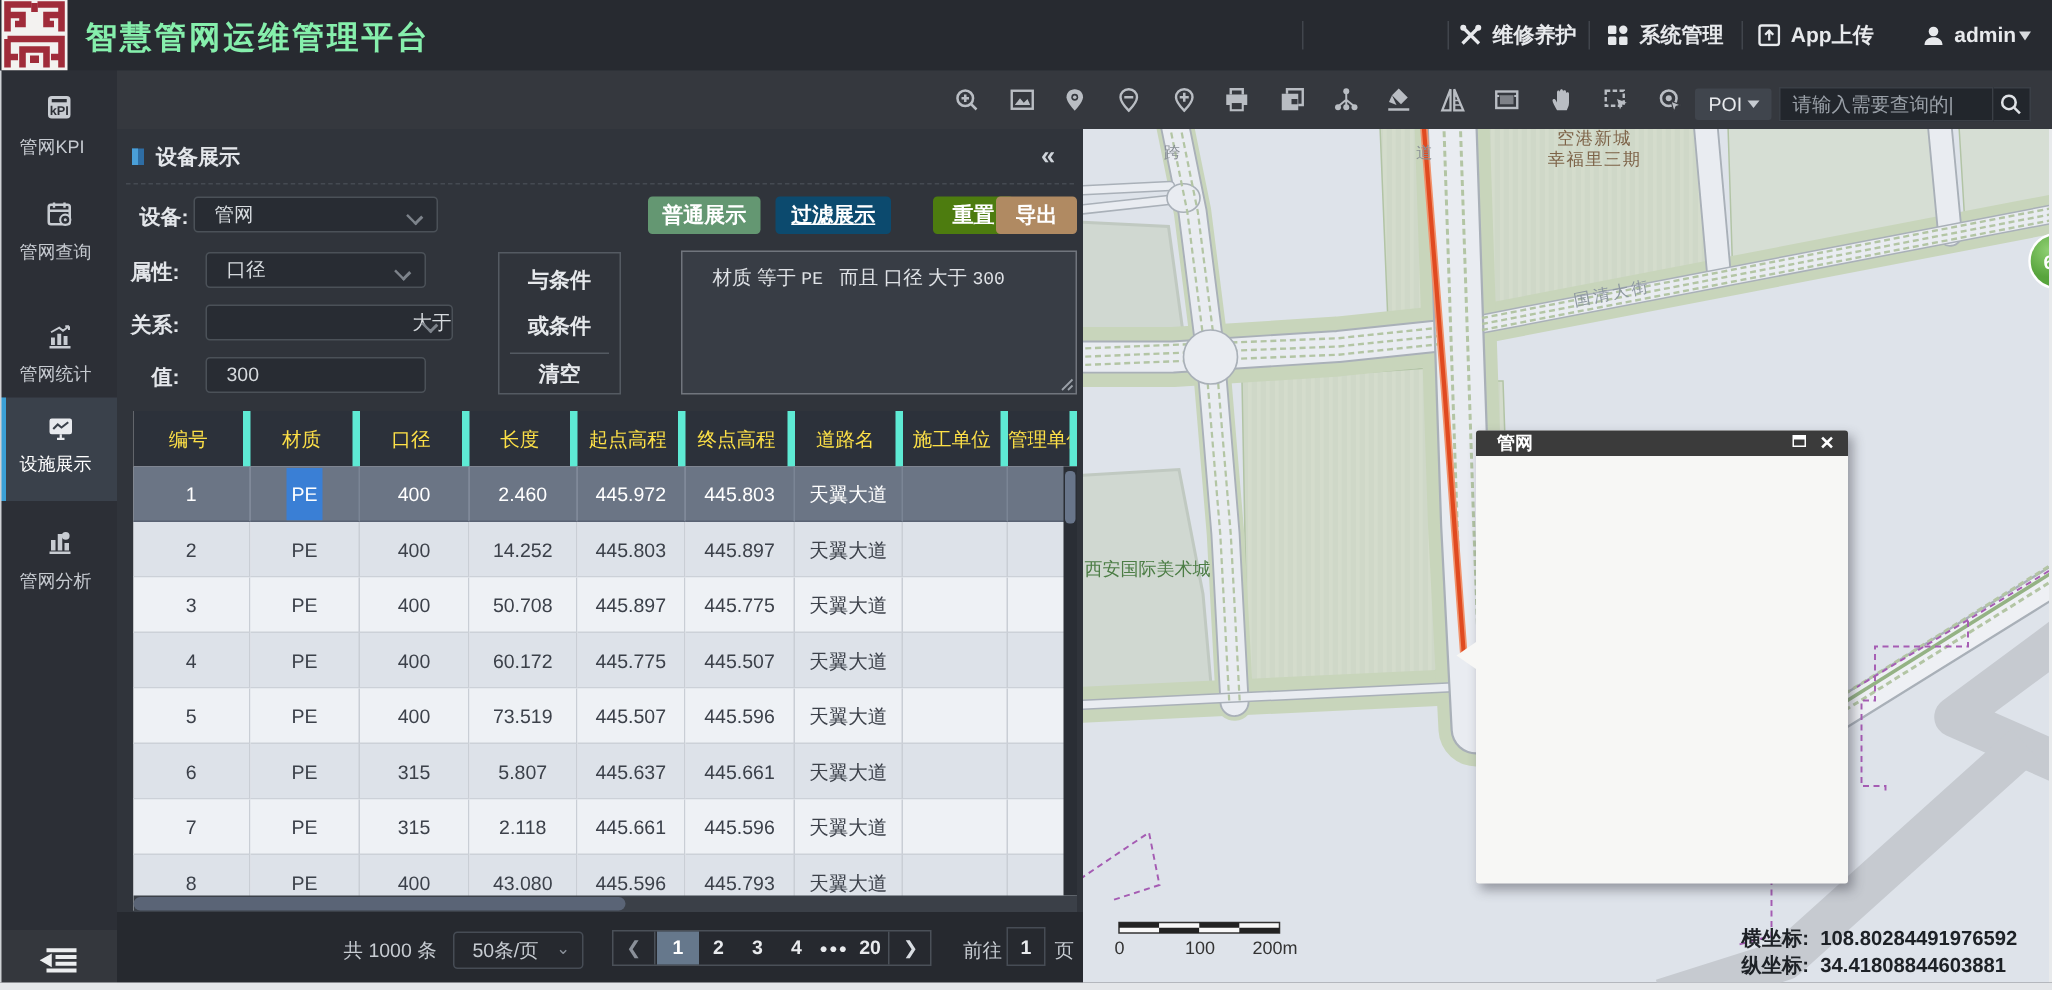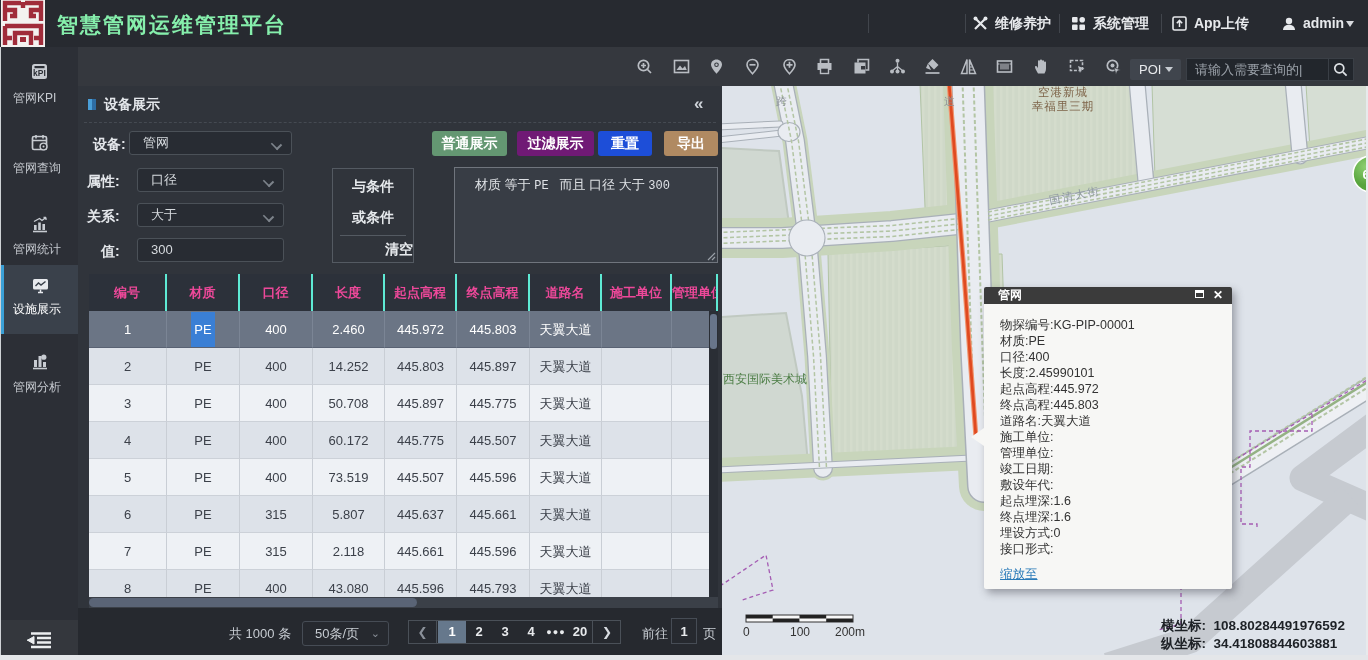--- a/index.html
+++ b/index.html
@@ -33,21 +33,21 @@
 #panel{left:78px;top:86px;width:644px;height:569px;background:#30343b;}
 .lbl{font-size:14px;color:#e3e6ea;font-weight:bold;}
 .sel{background:#282c33;border:1px solid #4b5158;border-radius:3px;color:#d6dade;font-size:13px;line-height:22px;padding-left:13px;}
 .sel:after{content:"";position:absolute;right:10px;top:8px;width:7px;height:7px;border-right:2px solid #7d838b;border-bottom:2px solid #7d838b;transform:rotate(45deg) scale(1,.8);}
 .btn{height:25px;border-radius:3px;color:#fff;font-size:14px;text-align:center;line-height:25px;font-weight:bold;}
 
 #tbl{left:11px;top:188px;width:629px;background:#fff;font-size:13px;}
 .trow{display:flex;width:629px;}
 .trow div{flex:none;border-right:1px solid #c9ced5;border-bottom:1px solid #ccd1d8;text-align:center;overflow:hidden;white-space:nowrap;color:#3c414a;}
 .th{background:#2c313a;}
-.th div{color:#ec4899;font-weight:bold;border-right:2px solid #5eead4;border-bottom:none;height:37px;line-height:37px;}
+.th div{color:#fde047;font-weight:normal;border-right:5px solid #5eead4;border-bottom:none;height:37px;line-height:37px;}
 .td div{height:37px;line-height:37px;}
 .odd div{background:#eef1f5;}
 .even div{background:#dde2e9;}
 .selr div{background:#6b7585;color:#fff;border-right:1px solid #7b8595;border-bottom:1px solid #596273;}
 
 #pgbar{left:0;top:522px;width:644px;height:47px;background:#26292f;color:#c7ccd2;font-size:13px;}
 
 #map{left:722px;top:86px;width:644px;height:569px;background:#dee3ea;overflow:hidden;}
 
 #pop{left:262px;top:201px;width:248px;height:302px;background:#f7f7f5;box-shadow:3px 4px 8px rgba(60,60,70,.45);border-radius:2px;}
@@ -218,34 +218,34 @@
       </svg>
   </div>
   <div class="abs" id="panel">
     <div class="abs" style="left:10px;top:13px;width:8px;height:11px;background:#2e6da4;border-left:4px solid #4a9fd8;"></div>
     <div class="abs" style="left:26px;top:10px;font-size:14px;font-weight:bold;color:#e3e6ea;">设备展示</div>
     <div class="abs" style="left:616px;top:8px;font-size:17px;color:#cfd4da;font-weight:bold;letter-spacing:-3px;">«</div>
     <div class="abs" style="left:6px;top:36px;width:632px;border-top:1px dashed #454a52;"></div>
     <div class="abs lbl" style="left:15px;top:50px;">设备:</div>
     <div class="abs sel" style="left:51px;top:45px;width:163px;height:24px;">管网</div>
     <div class="abs btn" style="left:354px;top:45px;width:75px;background:#649772;">普通展示</div>
-    <div class="abs btn" style="left:439px;top:45px;width:77px;background:#701a75;">过滤展示</div>
-    <div class="abs btn" style="left:520px;top:45px;width:54px;background:#1d4ed8;">重置</div>
+    <div class="abs btn" style="left:439px;top:45px;width:77px;background:#0c4a6e;text-decoration:underline;">过滤展示</div>
+    <div class="abs btn" style="left:544px;top:45px;width:54px;background:#4d7c0f;">重置</div>
     <div class="abs btn" style="left:586px;top:45px;width:54px;background:#b08a62;">导出</div>
     <div class="abs lbl" style="left:9px;top:87px;">属性:</div>
     <div class="abs sel" style="left:59px;top:82px;width:147px;height:24px;">口径</div>
     <div class="abs lbl" style="left:9px;top:122px;">关系:</div>
-    <div class="abs sel" style="left:59px;top:117px;width:147px;height:24px;">大于</div>
+    <div class="abs sel" style="left:59px;top:117px;width:165px;height:24px;text-align:right;">大于</div>
     <div class="abs lbl" style="left:23px;top:157px;">值:</div>
     <div class="abs" style="left:59px;top:152px;width:147px;height:24px;background:#282c33;border:1px solid #4b5158;border-radius:3px;color:#d6dade;font-size:13px;line-height:22px;padding-left:13px;">300</div>
     <div class="abs" style="left:254px;top:82px;width:82px;height:95px;border:1px solid #545a62;color:#e6e9ec;font-size:14px;font-weight:bold;text-align:center;">
       <div style="margin-top:9px;">与条件</div>
       <div style="margin-top:13px;">或条件</div>
       <div style="margin:8px auto 0;width:66px;border-top:1px solid #545a62;"></div>
-      <div style="margin-top:5px;text-align:right;">清空</div>
+      <div style="margin-top:5px;">清空</div>
     </div>
     <div class="abs" style="left:376px;top:81px;width:264px;height:96px;background:#383d45;border:1px solid #70757d;color:#dfe2e6;font-size:13px;padding:8px 0 0 20px;">材质 等于 <span style="font-family:'Liberation Mono',monospace;font-size:12px;">PE</span> &nbsp;&nbsp;而且 口径 大于 <span style="font-family:'Liberation Mono',monospace;font-size:12px;">300</span>
       <svg class="abs" style="right:1px;bottom:1px" width="9" height="9" viewBox="0 0 9 9">
           <path d="M8,1 L1,8 M8,5 L5,8" stroke="#9aa0a8" stroke-width="1.2"></path>
         </svg>
     </div>
     <div class="abs" id="tbl">
       <div class="trow th">
           <div style="width:78px">编号</div>
           <div style="width:73px">材质</div>
@@ -470,20 +470,19 @@
         <rect x="50.7" y="532.5" width="26.7" height="3.5" fill="#222"></rect>
         <rect x="104.2" y="532.5" width="26.7" height="3.5" fill="#222"></rect>
         <text x="21" y="550" font-size="12" fill="#333" font-family="Liberation Sans">0</text>
         <text x="68" y="550" font-size="12" fill="#333" font-family="Liberation Sans">100</text>
         <text x="113" y="550" font-size="12" fill="#333" font-family="Liberation Sans">200m</text>
       </g>
     </svg>
     <div class="abs" id="pop">
       <div class="abs" id="popt">管网<span style="position:absolute;right:28px;top:3px;width:9px;height:8px;border:1.5px solid #fff;border-top-width:3px;"></span><span style="position:absolute;right:9px;top:0px;font-size:12px;font-weight:bold;">✕</span></div>
       <div class="abs" id="tail"></div>
-      <div class="abs" id="popb">物探编号:KG-PIP-00001<br>材质:PE<br>口径:400<br>长度:2.45990101<br>起点高程:445.972<br>终点高程:445.803<br>道路名:天翼大道<br>施工单位:<br>管理单位:<br>竣工日期:<br>敷设年代:<br>起点埋深:1.6<br>终点埋深:1.6<br>埋设方式:0<br>接口形式:<br><span style="color:#2b7bb9;text-decoration:underline;display:inline-block;margin-top:9px;">缩放至</span></div>
     </div>
     <div class="abs" id="coords">横坐标:&nbsp; 108.80284491976592<br>纵坐标:&nbsp; 34.41808844603881</div>
   </div>
   <div class="abs" style="left:1366px;top:86px;width:2px;height:569px;background:#e8eaec;"></div>
   <div class="abs" style="left:0;top:655px;width:1368px;height:5px;background:#e4e6e9;"></div>
   <div class="abs" style="left:0;top:47px;width:1px;height:608px;background:#cfd2d6;"></div>
 </div>
 
 </body></html>

